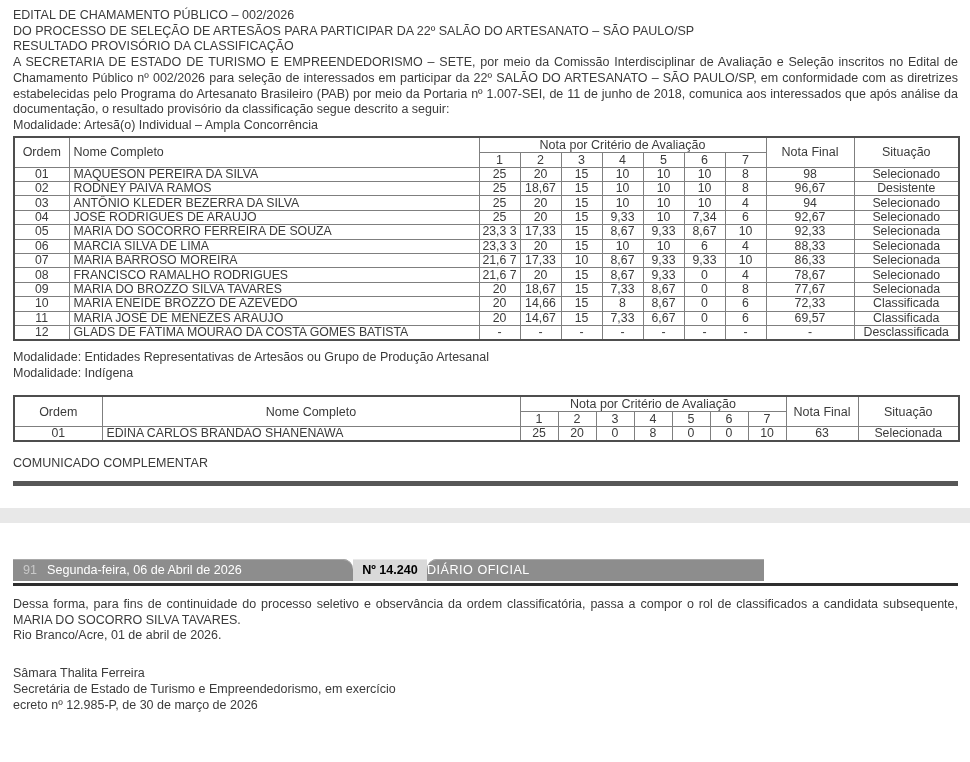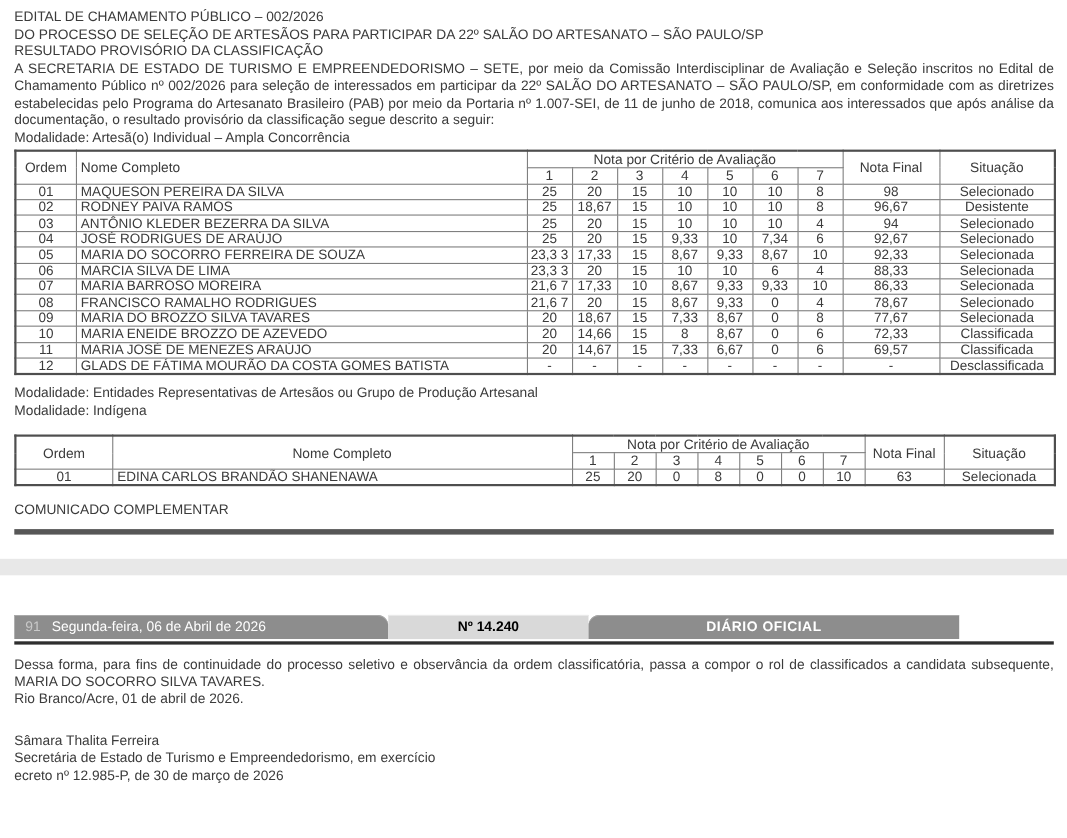--- a/index.html
+++ b/index.html
@@ -24,30 +24,30 @@
   .t2 th.nome-h { text-align:center; }
   .t1 { margin-top:2px; }
   .t2 { margin-top:14px; }
 
   .modblock { margin-top:9px; }
 
   .comunicado { margin-top:14px; }
   .thickbar { width:945px; height:5px; background:#575757; margin-top:9px; }
   .band { height:15px; background:#e8e8e8; margin:22px -12px 0 -13px; }
 
-  .gzbar { margin-top:36px; width:859px; display:flex; height:22px; }
+  .gzbar { margin-top:36px; width:751px; display:flex; height:22px; }
   .tab { height:22px; display:flex; align-items:center; font-size:12.6px; }
   .tab-date { width:340px; background:#8d8d8d; border-top-right-radius:10px;
               color:#ffffff; padding-left:10px; gap:10px; box-shadow:inset 0 1px 0 #a9a9a9; }
   .tab-date .pnum { color:#c9c9c9; }
   .tab-edition { flex:1; background:#d9d9d9; justify-content:center;
                  color:#000000; font-weight:bold; box-shadow:inset 0 1px 0 #e9e9e9; }
   .tab-title { width:337px; background:#8d8d8d; border-top-left-radius:10px;
-               justify-content:center; padding-right:18px; color:#ffffff;
-               font-weight:bold; letter-spacing:0.5px; box-shadow:inset 0 1px 0 #a9a9a9; }
+               justify-content:flex-start; padding-right:18px; color:#ffffff;
+               font-weight:normal; letter-spacing:0.5px; box-shadow:inset 0 1px 0 #a9a9a9; }
   .gzrule { width:945px; height:3px; background:#2e2e2e; margin-top:2px; }
 
   .footerblock { margin-top:11px; }
   .sigblock { margin-top:22px; }
 </style>
 </head>
 <body>
 
 <div class="tline">EDITAL DE CHAMAMENTO PÚBLICO – 002/2026</div>
 <div class="tline">DO PROCESSO DE SELEÇÃO DE ARTESÃOS PARA PARTICIPAR DA 22º SALÃO DO ARTESANATO – SÃO PAULO/SP</div>

